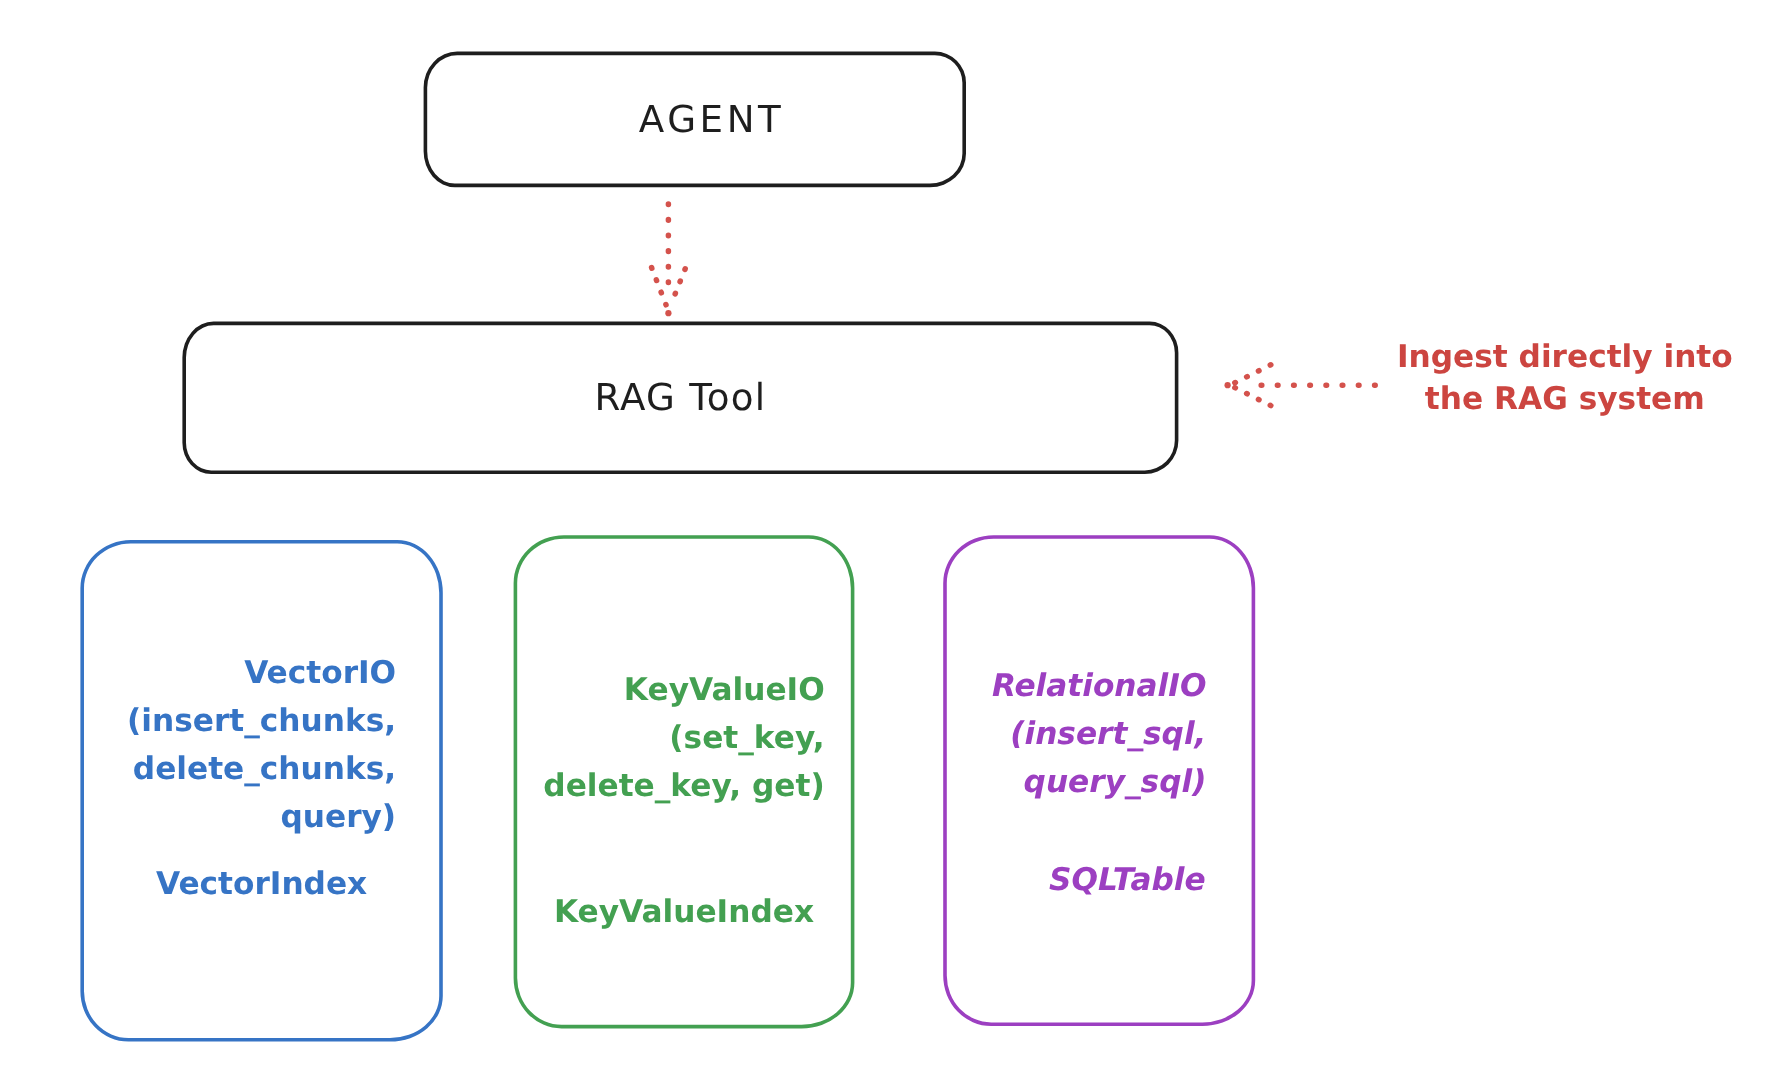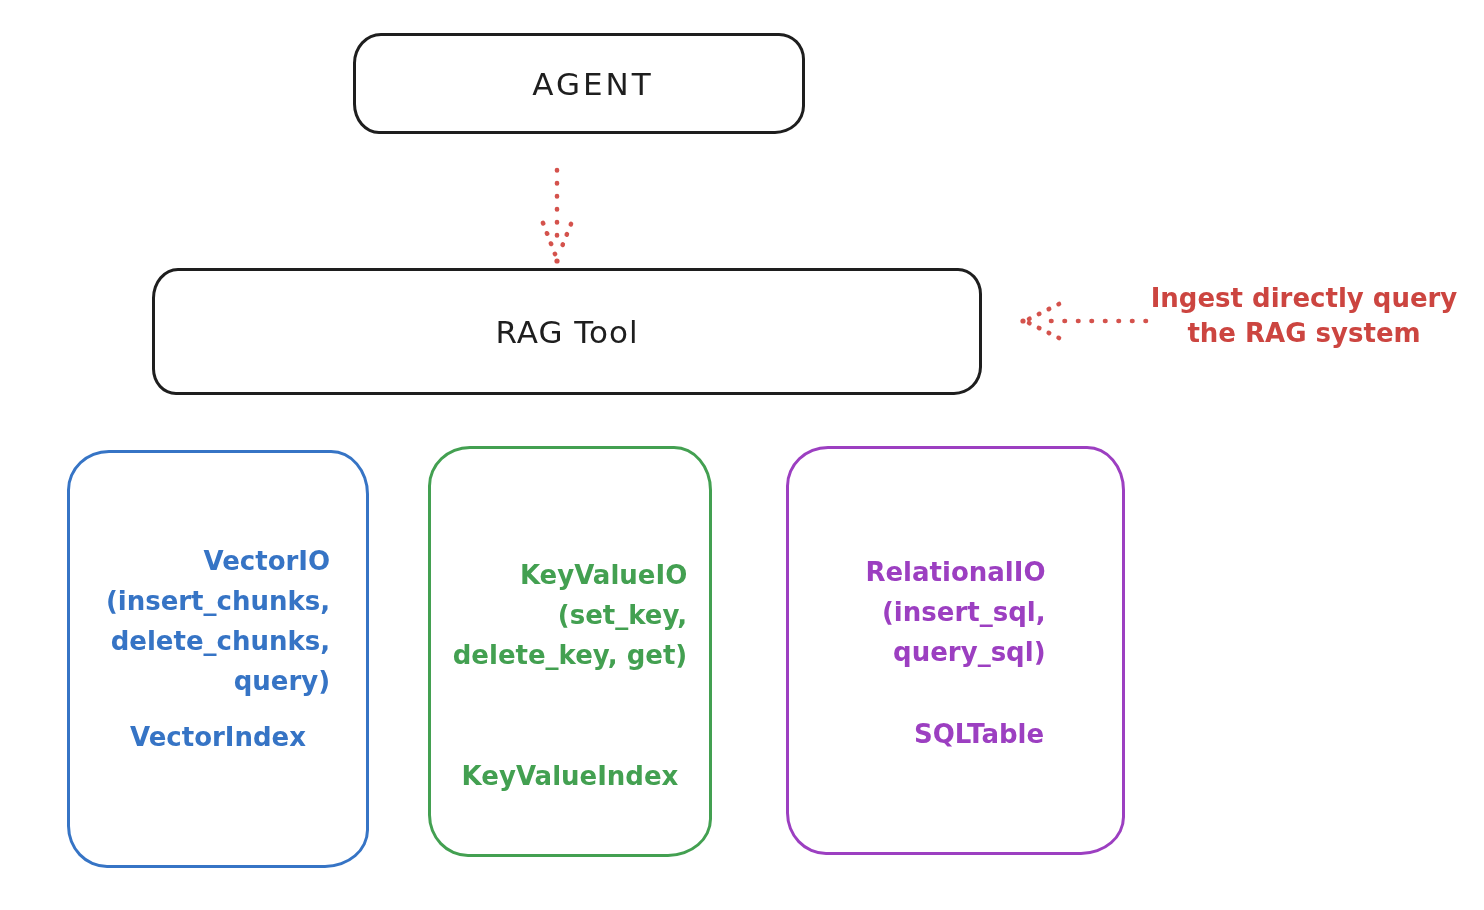--- a/index.html
+++ b/index.html
@@ -19,22 +19,22 @@
   .node {
     position: absolute;
     border: 3.5px solid #1e1e1e;
     background: #ffffff;
     display: flex;
     align-items: center;
     justify-content: center;
     box-sizing: border-box;
   }
   .node-agent {
-    left: 353px; top: 33px;
-    width: 452px; height: 101px;
+    left: 353px; top: 43px;
+    width: 452px; height: 113px;
     border-radius: 28px 26px 30px 26px / 30px 26px 28px 30px;
     padding-left: 28px;
   }
   .node-ragtool {
     left: 152px; top: 268px;
     width: 830px; height: 127px;
     border-radius: 26px 24px 28px 24px / 30px 26px 28px 26px;
   }
   .node-label {
     color: #1e1e1e;
@@ -87,28 +87,28 @@
     width: 302px; height: 418px;
     border-color: #3674c5; color: #3674c5;
     padding-top: 88px;
   }
   .iobox-vector .io-footer { margin-top: 16px; }
   .iobox-keyvalue {
     left: 428px; top: 446px;
     width: 284px; height: 411px;
     border-color: #43a051; color: #43a051;
     padding-top: 106px;
-    gap: 16px;
   }
   .iobox-keyvalue .io-footer { margin-top: 65px; }
   .iobox-relational {
     left: 786px; top: 446px;
-    width: 339px; height: 409px;
+    width: 260px; height: 409px;
     border-color: #9c3fc1; color: #9c3fc1;
     padding-top: 103px;
+    font-style: italic;
   }
   .iobox-relational .io-footer { margin-top: 42px; margin-left: 47px; }
 </style>
 </head>
 <body>
 
 <div class="canvas">
 
   <div class="node node-agent">
     <span class="node-label">AGENT</span>
@@ -128,21 +128,21 @@
     </g>
 
     <g stroke="#d4524c" stroke-width="4.6" stroke-linecap="round" fill="none">
       <path d="M1146 321 L1040 321" stroke-dasharray="0.5 13"></path>
       <path d="M1059 304 L1029 319" stroke-dasharray="0.5 10.5"></path>
       <path d="M1059 338 L1029 323" stroke-dasharray="0.5 10.5"></path>
       <circle cx="1023" cy="321" r="2.6" fill="#d4524c" stroke="none"></circle>
     </g>
   </svg>
 
-  <div class="annotation">Ingest directly query
+  <div class="annotation">Ingest directly into
 the RAG system</div>
 
   <div class="iobox iobox-vector">
     <div class="io-body">VectorIO
 (insert_chunks,
 delete_chunks,
 query)</div>
     <div class="io-footer">VectorIndex</div>
   </div>
 

